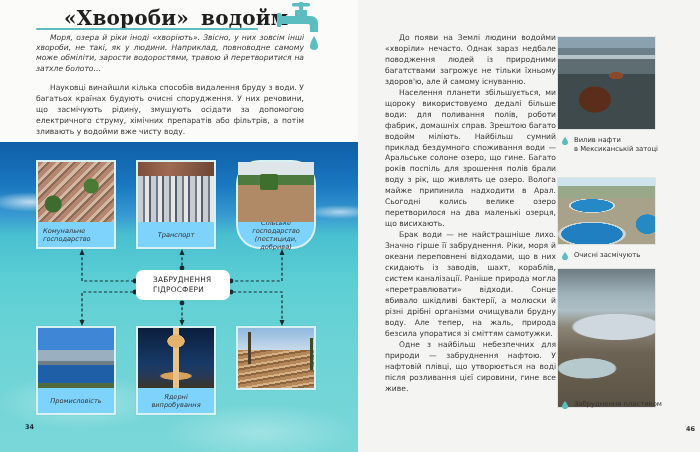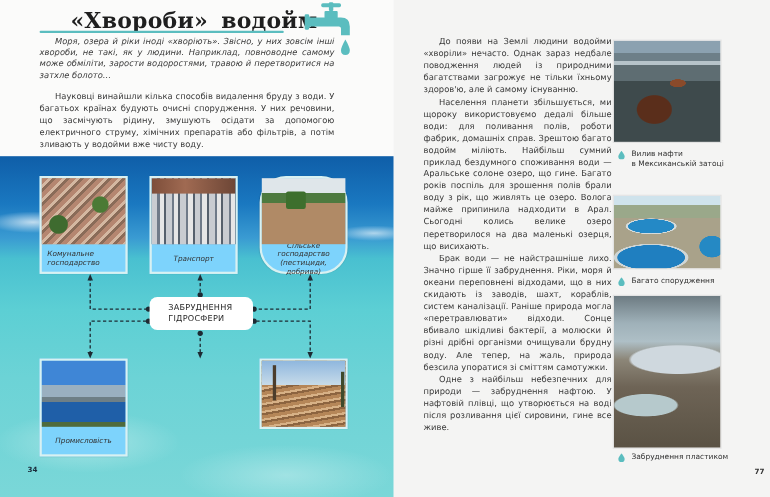--- a/index.html
+++ b/index.html
@@ -77,21 +77,21 @@
   .ph-plastic { top: 268px; height: 140px; background:
       linear-gradient(180deg, rgba(200,214,220,0.0) 0%, rgba(200,214,220,0) 100%),
       radial-gradient(ellipse 60px 18px at 60% 42%, #cfd8de 0 70%, transparent 75%),
       radial-gradient(ellipse 40px 14px at 30% 72%, #b6c9cc 0 70%, transparent 75%),
       linear-gradient(180deg, #6d7b82 0%, #9fb1b9 18%, #aebfc6 30%, #8c8678 42%, #6e6456 60%, #5a5244 100%); }
 
   .rcap { position: absolute; left: 562px; font-size: 6.8px; line-height: 9px; color: #333; display: flex; align-items: flex-start; }
   .drop { display: inline-block; width: 6px; height: 8px; margin-right: 6px; margin-top: 1px; flex: none; }
   .cap-oil { top: 136px; }
   .cap-plant { top: 251px; }
-  .cap-plastic { top: 411px; }
+  .cap-plastic { top: 400px; }
 </style>
 </head>
 <body>
 
 <div class="page-left">
   <div class="title">
     <span>«Хвороби»</span><span class="gap"></span><span>водойм</span>
   </div>
   <div class="title-underline"></div>
 
@@ -159,20 +159,24 @@
 
   <div class="hub">
     <span>ЗАБРУДНЕННЯ</span>
     <span>ГІДРОСФЕРИ</span>
   </div>
 
   <div class="card" style="left:36px; top:326px;">
     <div class="photo ph-industry"></div>
     <div class="cap">Промисловість</div>
   </div>
+  <div class="card" style="left:136px; top:326px;">
+    <div class="photo ph-nuke"></div>
+    <div class="cap">Ядерні випробування</div>
+  </div>
   <div class="card" style="left:236px; top:326px;">
     <div class="photo ph-forest"></div>
   </div>
 
   <div class="pnum-left">34</div>
 </div>
 
 <div class="page-right"></div>
 
 <div class="rtext">
@@ -191,24 +195,24 @@
     <span>Вилив нафти</span>
     <span>в Мексиканській затоці</span>
   </span>
 </div>
 
 <div class="rphoto ph-plant"></div>
 <div class="rcap cap-plant">
   <svg class="drop" viewBox="0 0 6 8">
       <path d="M3 0 Q0 4 0 5.2 Q0 8 3 8 Q6 8 6 5.2 Q6 4 3 0 Z" fill="#5bbdbf"></path>
     </svg>
-  <span>Багато спорудження</span>
+  <span>Очисні засмічують</span>
 </div>
 
 <div class="rphoto ph-plastic"></div>
 <div class="rcap cap-plastic">
   <svg class="drop" viewBox="0 0 6 8">
       <path d="M3 0 Q0 4 0 5.2 Q0 8 3 8 Q6 8 6 5.2 Q6 4 3 0 Z" fill="#5bbdbf"></path>
     </svg>
   <span>Забруднення пластиком</span>
 </div>
 
-<div class="pnum-right">77</div>
+<div class="pnum-right">46</div>
 
 </body></html>

